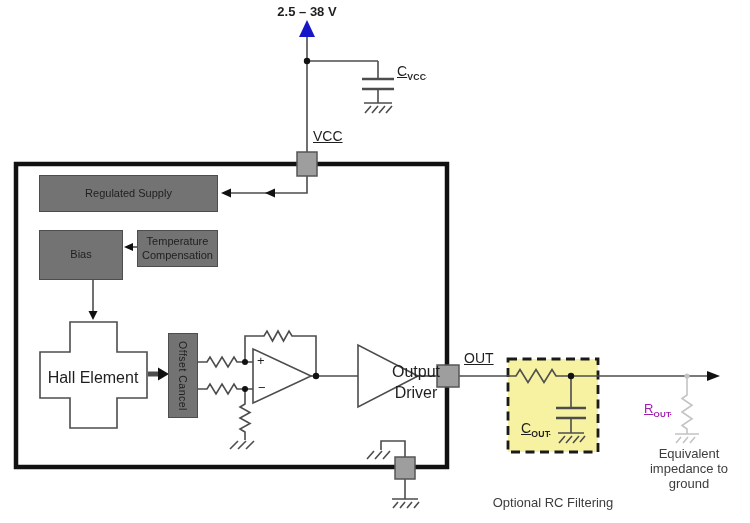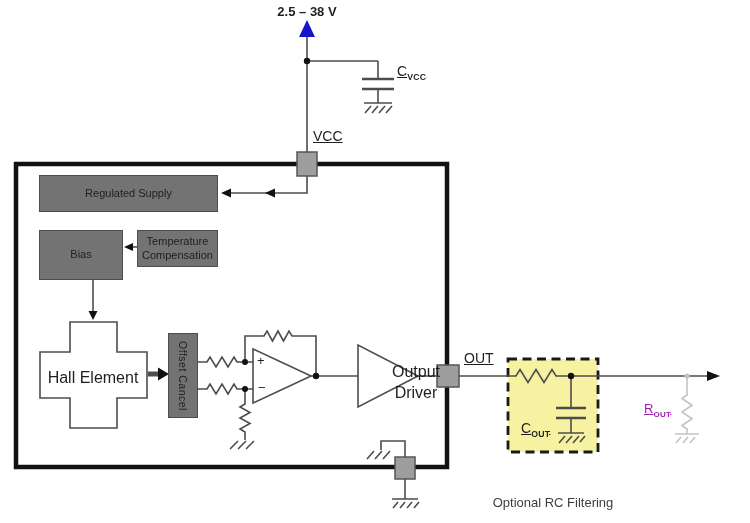--- a/index.html
+++ b/index.html
@@ -162,14 +162,15 @@
   <div class="lbl t14" style="left:464px;top:351px;">OUT</div>
 
   <div class="lbl t15" style="left:417px;top:481px;font-style:italic;">GND</div>
 
   <div class="lbl t14" style="left:521px;top:406px;margin-top:15px;"><span>C</span><sub>OUT</sub></div>
 
   <div class="lbl t15 center gray-txt" style="left:483px;top:456px;width:140px;">Optional RC Filtering</div>
 
   <div class="lbl t13 ghost" style="left:644px;top:402px;"><span>R</span><sub>OUT</sub></div>
 
+  <div class="lbl t13 center wrap gray-txt" style="left:642px;top:447px;width:94px;line-height:1.15;">Equivalent impedance to ground</div>
 
 </div>
 
 </body></html>

